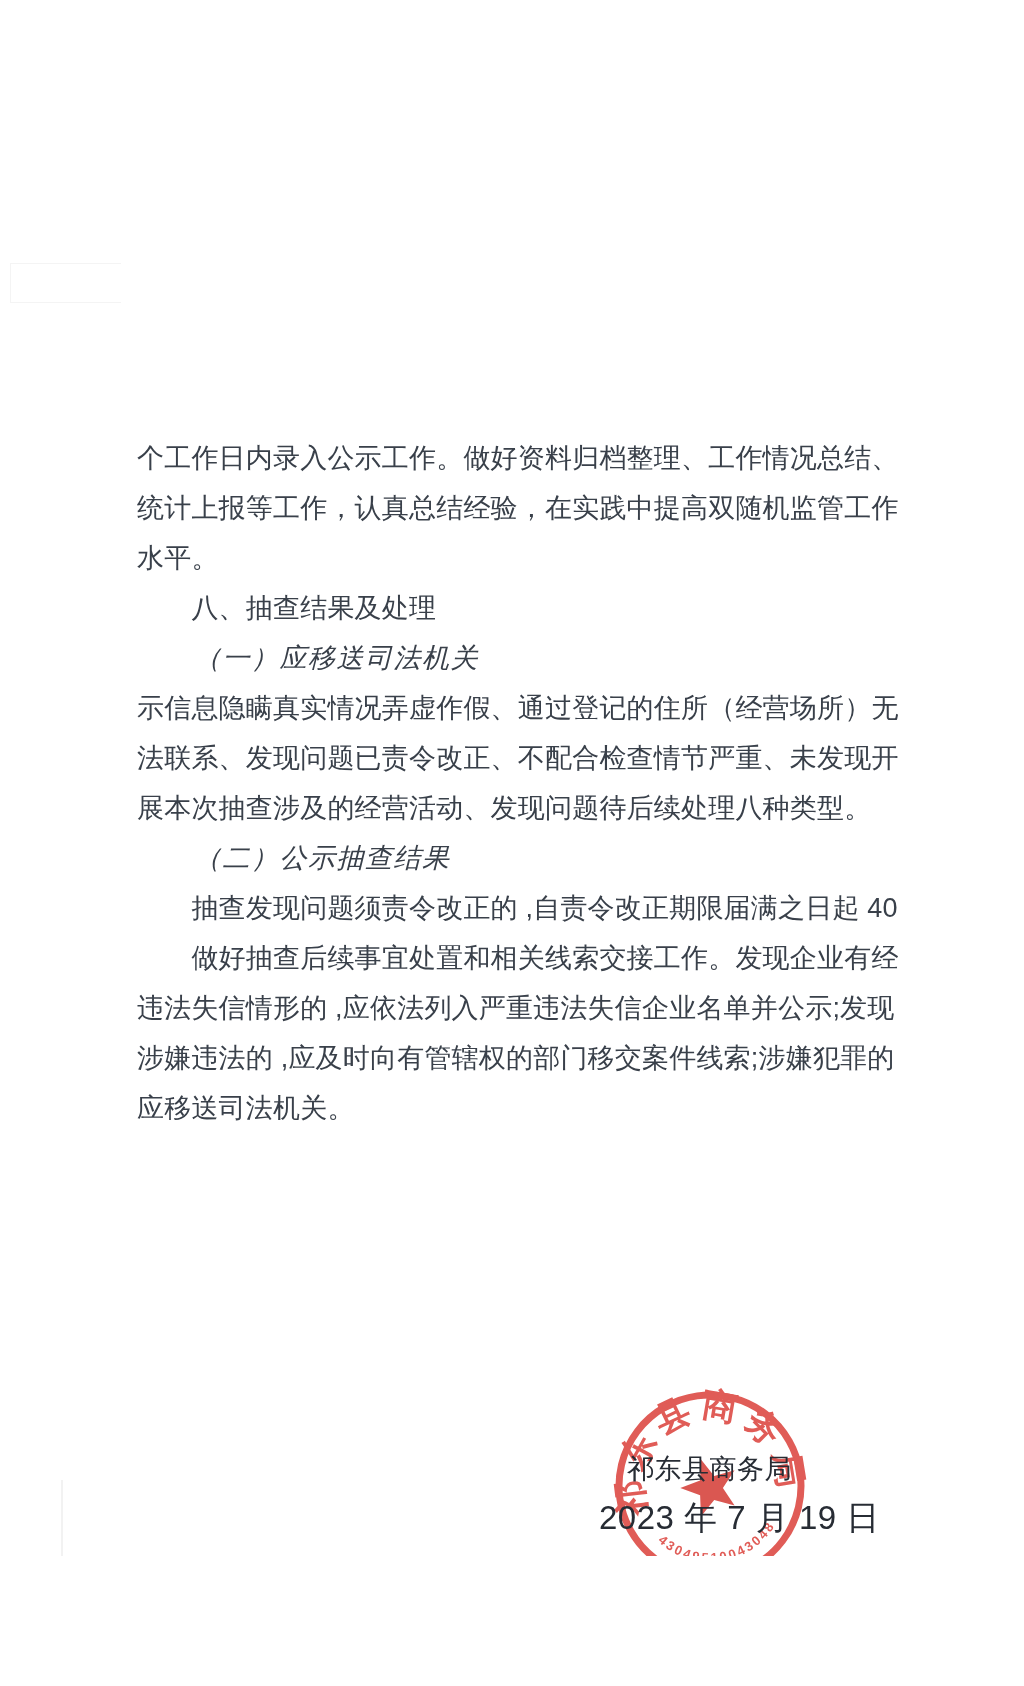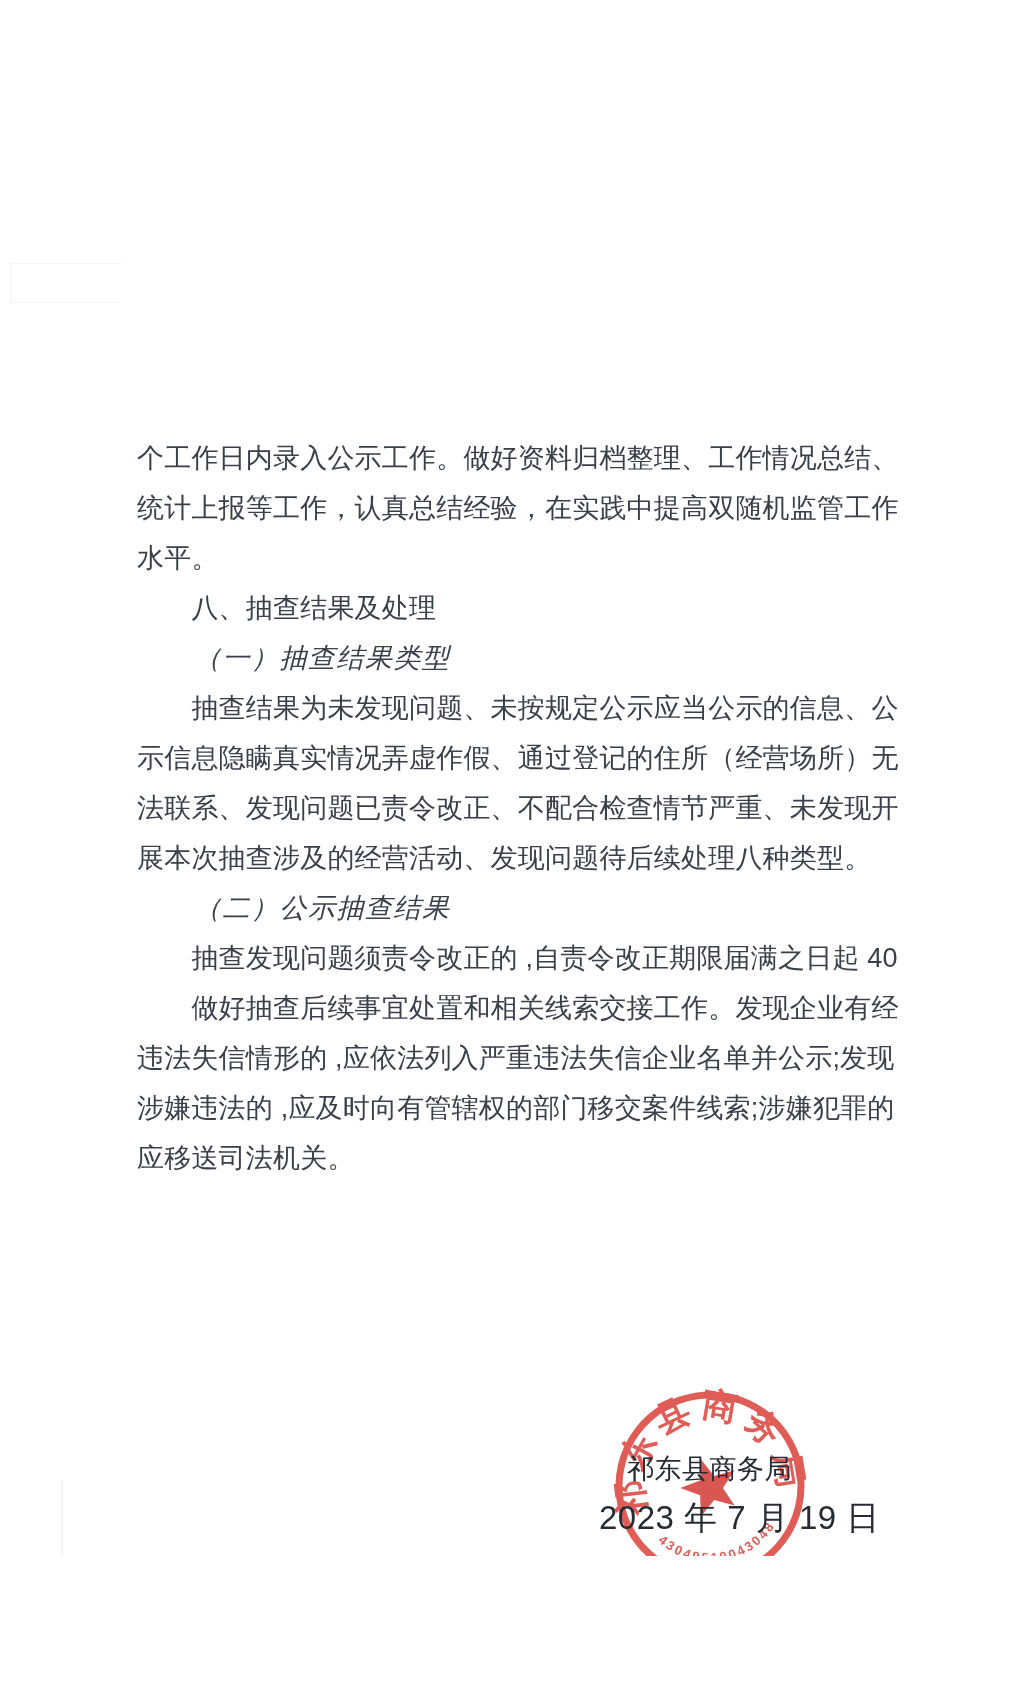--- a/index.html
+++ b/index.html
@@ -80,22 +80,21 @@
 <body>
 
 <div class="page">
 
   <div class="body-text">
 
   <div class="text-line">个工作日内录入公示工作。做好资料归档整理、工作情况总结、</div>
       <div class="text-line">统计上报等工作，认真总结经验，在实践中提高双随机监管工作</div>
       <div class="text-line">水平。</div>
       <div class="text-line">　　八、抽查结果及处理</div>
-      <div class="text-line kai">　　（一）抽查结果类型</div>
-      <div class="text-line">　　抽查结果为未发现问题、未按规定公示应当公示的信息、公</div>
+      <div class="text-line kai">　　（一）应移送司法机关</div>
       <div class="text-line">示信息隐瞒真实情况弄虚作假、通过登记的住所（经营场所）无</div>
       <div class="text-line">法联系、发现问题已责令改正、不配合检查情节严重、未发现开</div>
       <div class="text-line">展本次抽查涉及的经营活动、发现问题待后续处理八种类型。</div>
       <div class="text-line kai">　　（二）公示抽查结果</div>
       <div class="text-line">　　抽查发现问题须责令改正的 ,自责令改正期限届满之日起 40</div>
       <div class="text-line">　　做好抽查后续事宜处置和相关线索交接工作。发现企业有经</div>
       <div class="text-line">违法失信情形的 ,应依法列入严重违法失信企业名单并公示;发现</div>
       <div class="text-line">涉嫌违法的 ,应及时向有管辖权的部门移交案件线索;涉嫌犯罪的</div>
       <div class="text-line">应移送司法机关。</div>
     </div>

